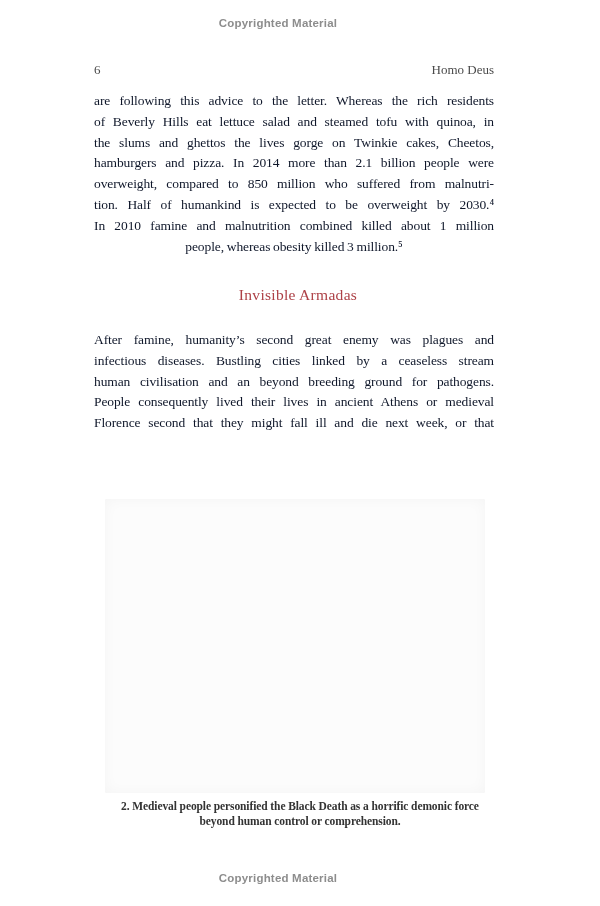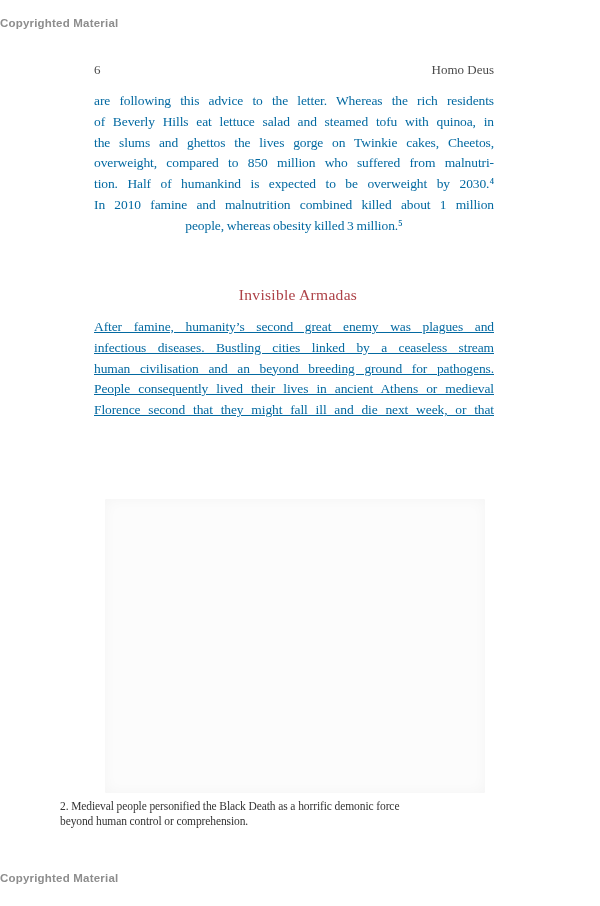--- a/index.html
+++ b/index.html
@@ -9,50 +9,52 @@
     width: 600px;
     height: 906px;
     background: #ffffff;
     overflow: hidden;
     font-family: "Liberation Serif", "DejaVu Serif", serif;
   }
   .watermark {
     position: absolute;
     left: 0;
     width: 536px;
+    text-align: center;
     font-family: "Liberation Sans", "DejaVu Sans", sans-serif;
     font-weight: bold;
     font-size: 11.5px;
     color: #8d8d8d;
     letter-spacing: 0.2px;
+    padding-left: 20px;
   }
   .watermark.top { top: 17px; }
   .watermark.bottom { top: 872px; }
   .running-header {
     position: absolute;
     top: 62px;
     left: 94px;
     width: 400px;
     display: flex;
     justify-content: space-between;
     font-size: 13px;
     color: #4a4a4a;
   }
   .bodycol {
     position: absolute;
     left: 94px;
     width: 400px;
-    color: #0369a1;
+    color: #0f172a;
     font-size: 13.5px;
     line-height: 20.8px;
     letter-spacing: -0.1px;
     word-spacing: -0.5px;
   }
   .para1 { top: 91px; }
-  .para2 { top: 317px; text-decoration: underline; }
+  .para2 { top: 330px; }
   .tline {
     white-space: nowrap;
     text-align: center;
   }
   .tline.just {
     white-space: normal;
     text-align: justify;
     text-align-last: justify;
     overflow: hidden;
     height: 20.8px;
@@ -75,22 +77,22 @@
     height: 294px;
     background: #fcfcfc;
     box-shadow: inset 0 0 14px rgba(0,0,0,0.035);
     border-radius: 1px;
   }
   .figure-caption {
     position: absolute;
     top: 799px;
     left: 60px;
     width: 480px;
-    text-align: left;
-    font-weight: normal;
+    text-align: center;
+    font-weight: bold;
     font-size: 11.5px;
     line-height: 15px;
     color: #333333;
     letter-spacing: -0.1px;
   }
 </style>
 </head>
 <body>
 
 <div class="page">
@@ -99,20 +101,21 @@
 
   <div class="running-header">
     <span>6</span>
     <span>Homo Deus</span>
   </div>
 
   <div class="bodycol para1">
     <div class="tline just">are following this advice to the letter. Whereas the rich residents</div>
     <div class="tline just">of Beverly Hills eat lettuce salad and steamed tofu with quinoa, in</div>
     <div class="tline just">the slums and ghettos the lives gorge on Twinkie cakes, Cheetos,</div>
+    <div class="tline just">hamburgers and pizza. In 2014 more than 2.1 billion people were</div>
     <div class="tline just">overweight, compared to 850 million who suffered from malnutri-</div>
     <div class="tline just">tion. Half of humankind is expected to be overweight by 2030.⁴</div>
     <div class="tline just">In 2010 famine and malnutrition combined killed about 1 million</div>
     <div class="tline">people, whereas obesity killed 3 million.⁵</div>
   </div>
 
   <div class="section-heading">Invisible Armadas</div>
 
   <div class="bodycol para2">
     <div class="tline just">After famine, humanity’s second great enemy was plagues and</div>

